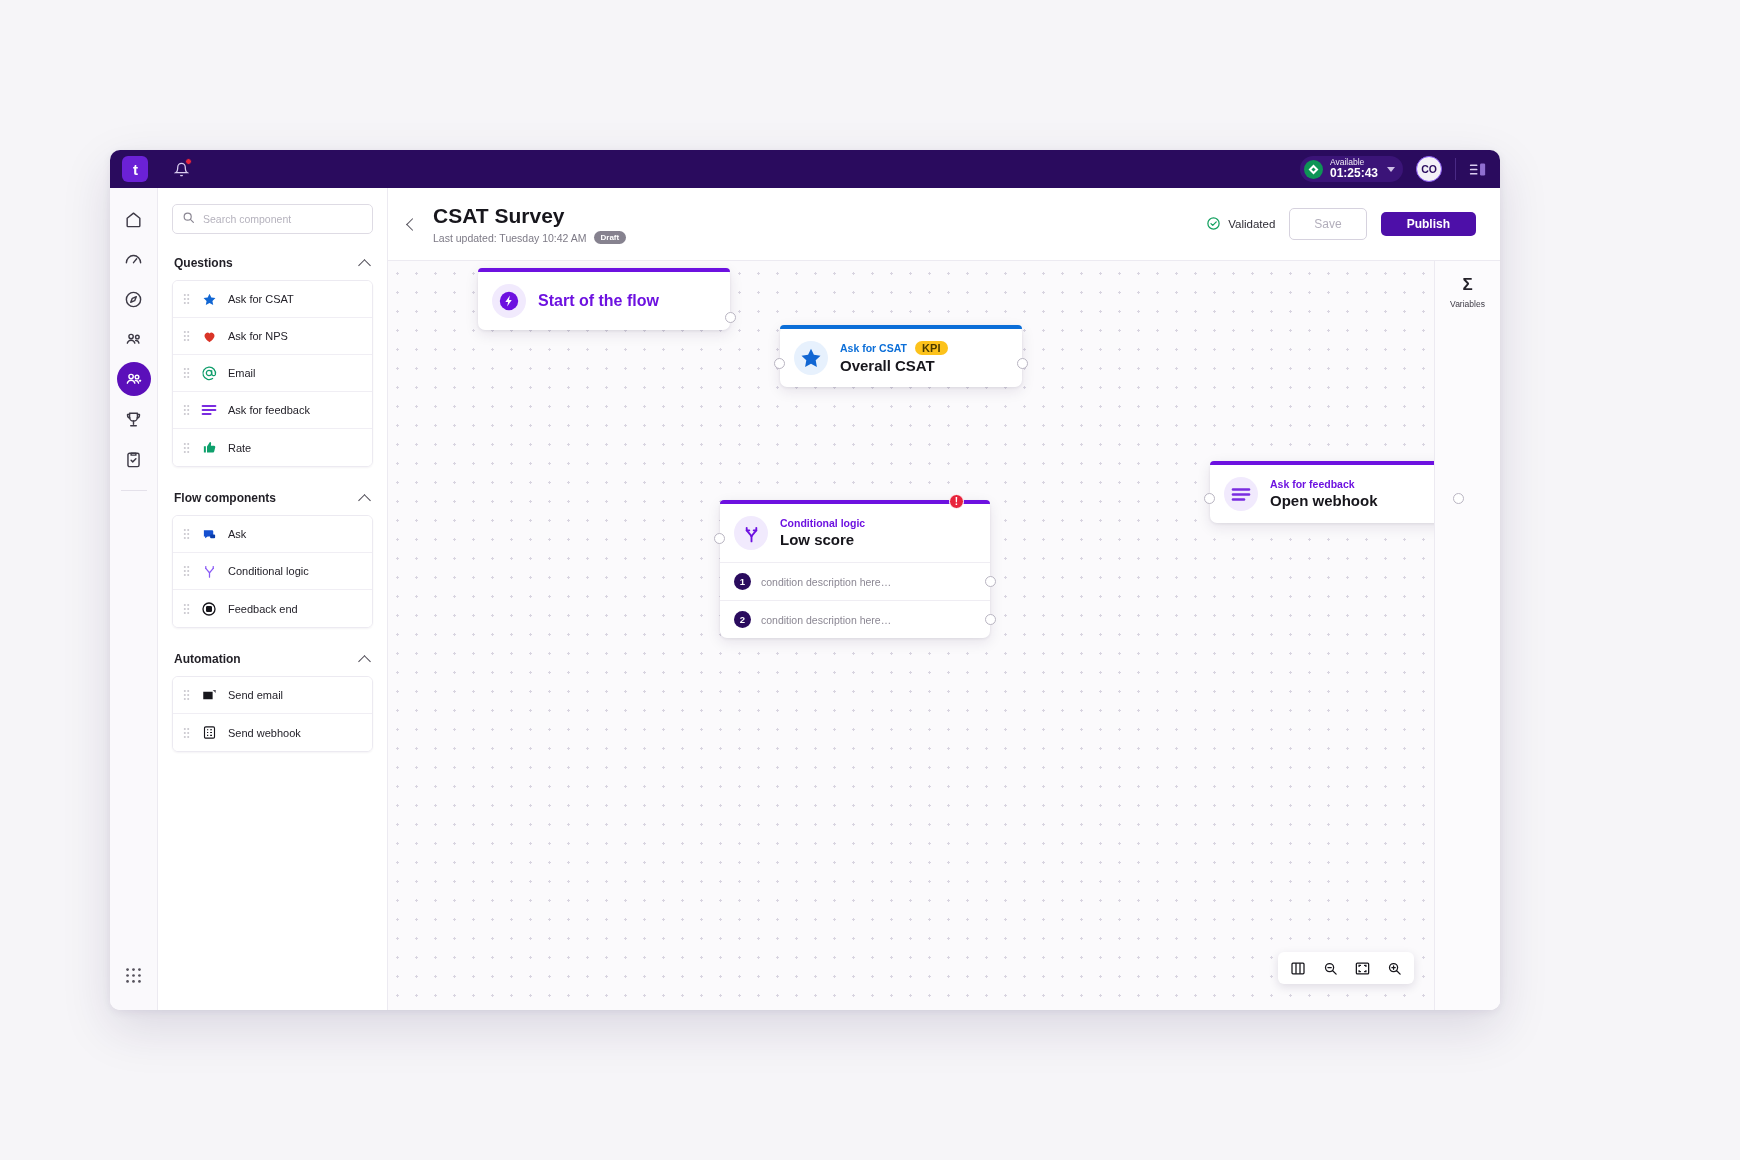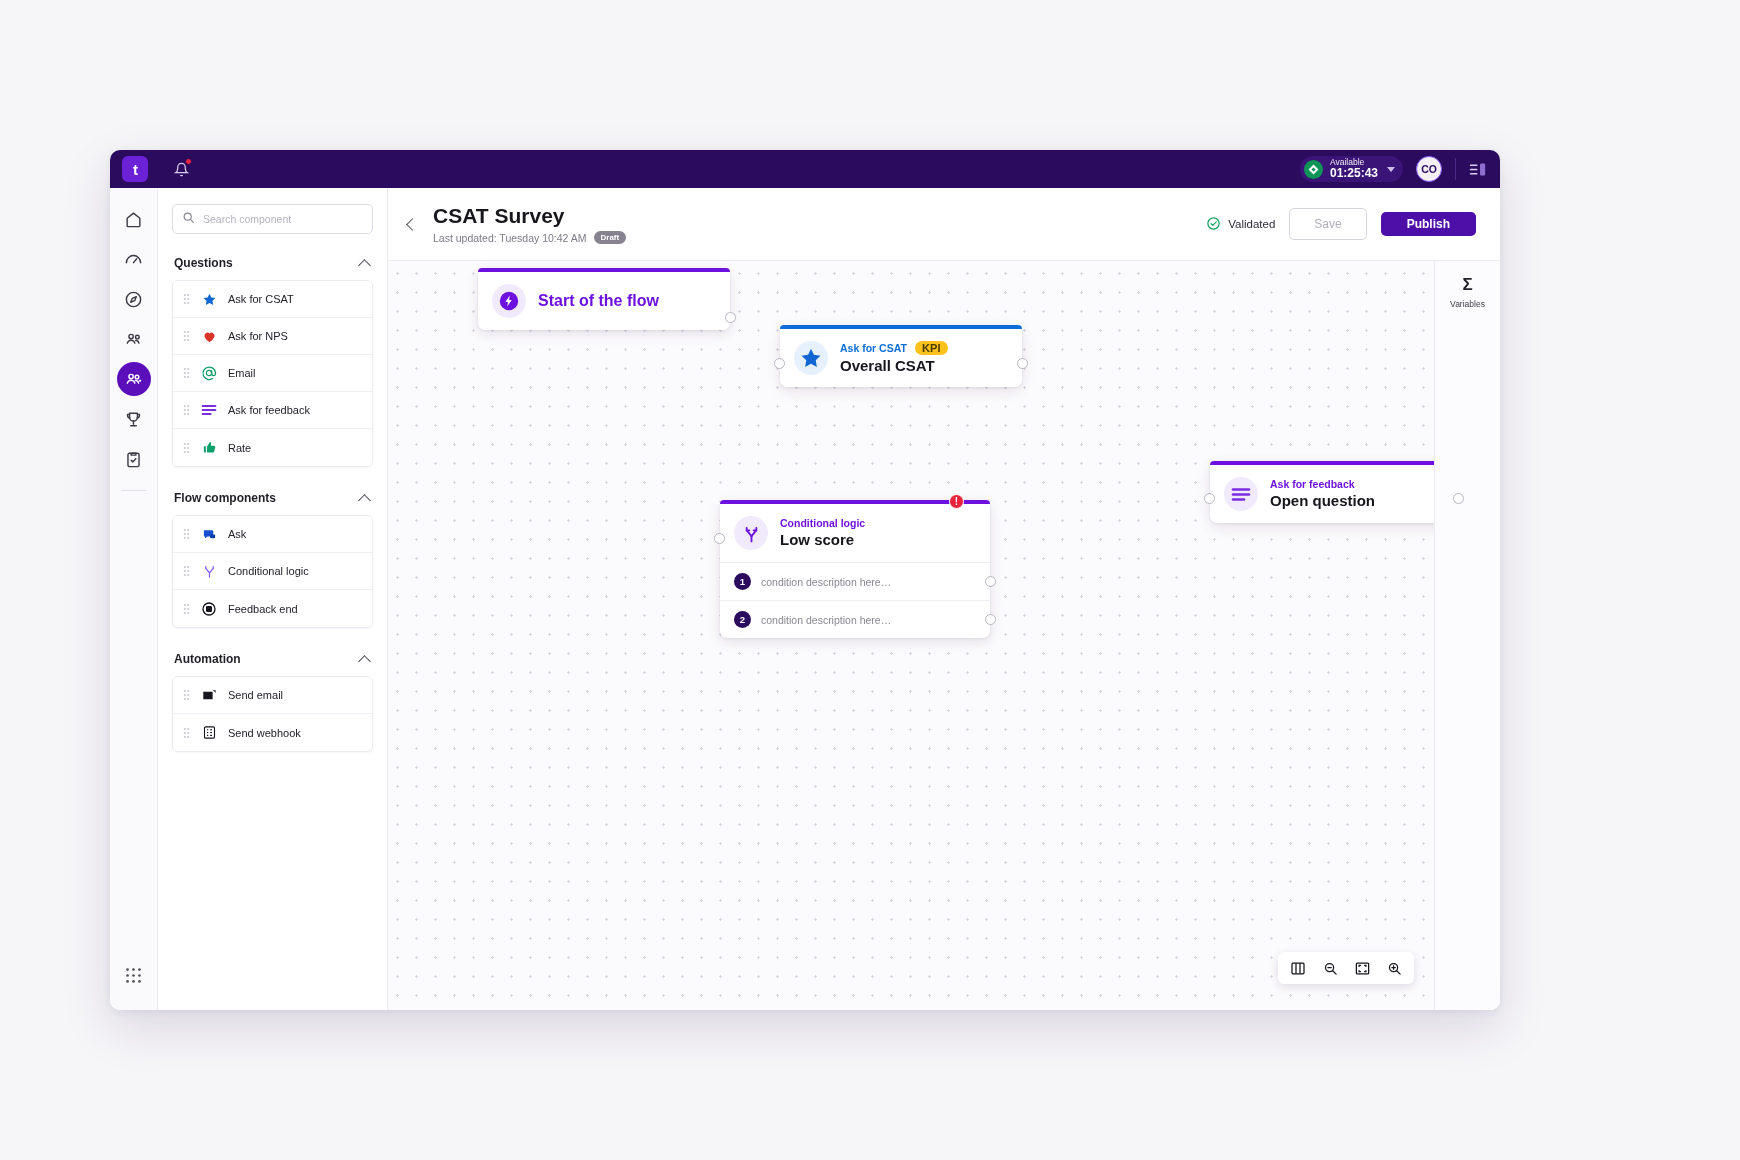--- a/index.html
+++ b/index.html
@@ -611,21 +611,21 @@
           <div class="node-main">
             <span class="node-ico purple">
               <svg width="20" height="17" viewBox="0 0 20 16" stroke="#7a2ce0" stroke-width="2.6" stroke-linecap="round">
                 <path d="M2 3h16"></path>
                   <path d="M2 8h16"></path>
                   <path d="M2 13h11"></path>
               </svg>
             </span>
             <span>
               <span class="node-sub purple">Ask for feedback</span>
-              <span class="node-title">Open question</span>
+              <span class="node-title">Open webhook</span>
             </span>
           </div>
           <span class="port" style="left:-6px; top:32px;"></span>
           <span class="port" style="right:-6px; top:32px;"></span>
         </div>
 
 
       </div>
 
       <div id="right-rail">

